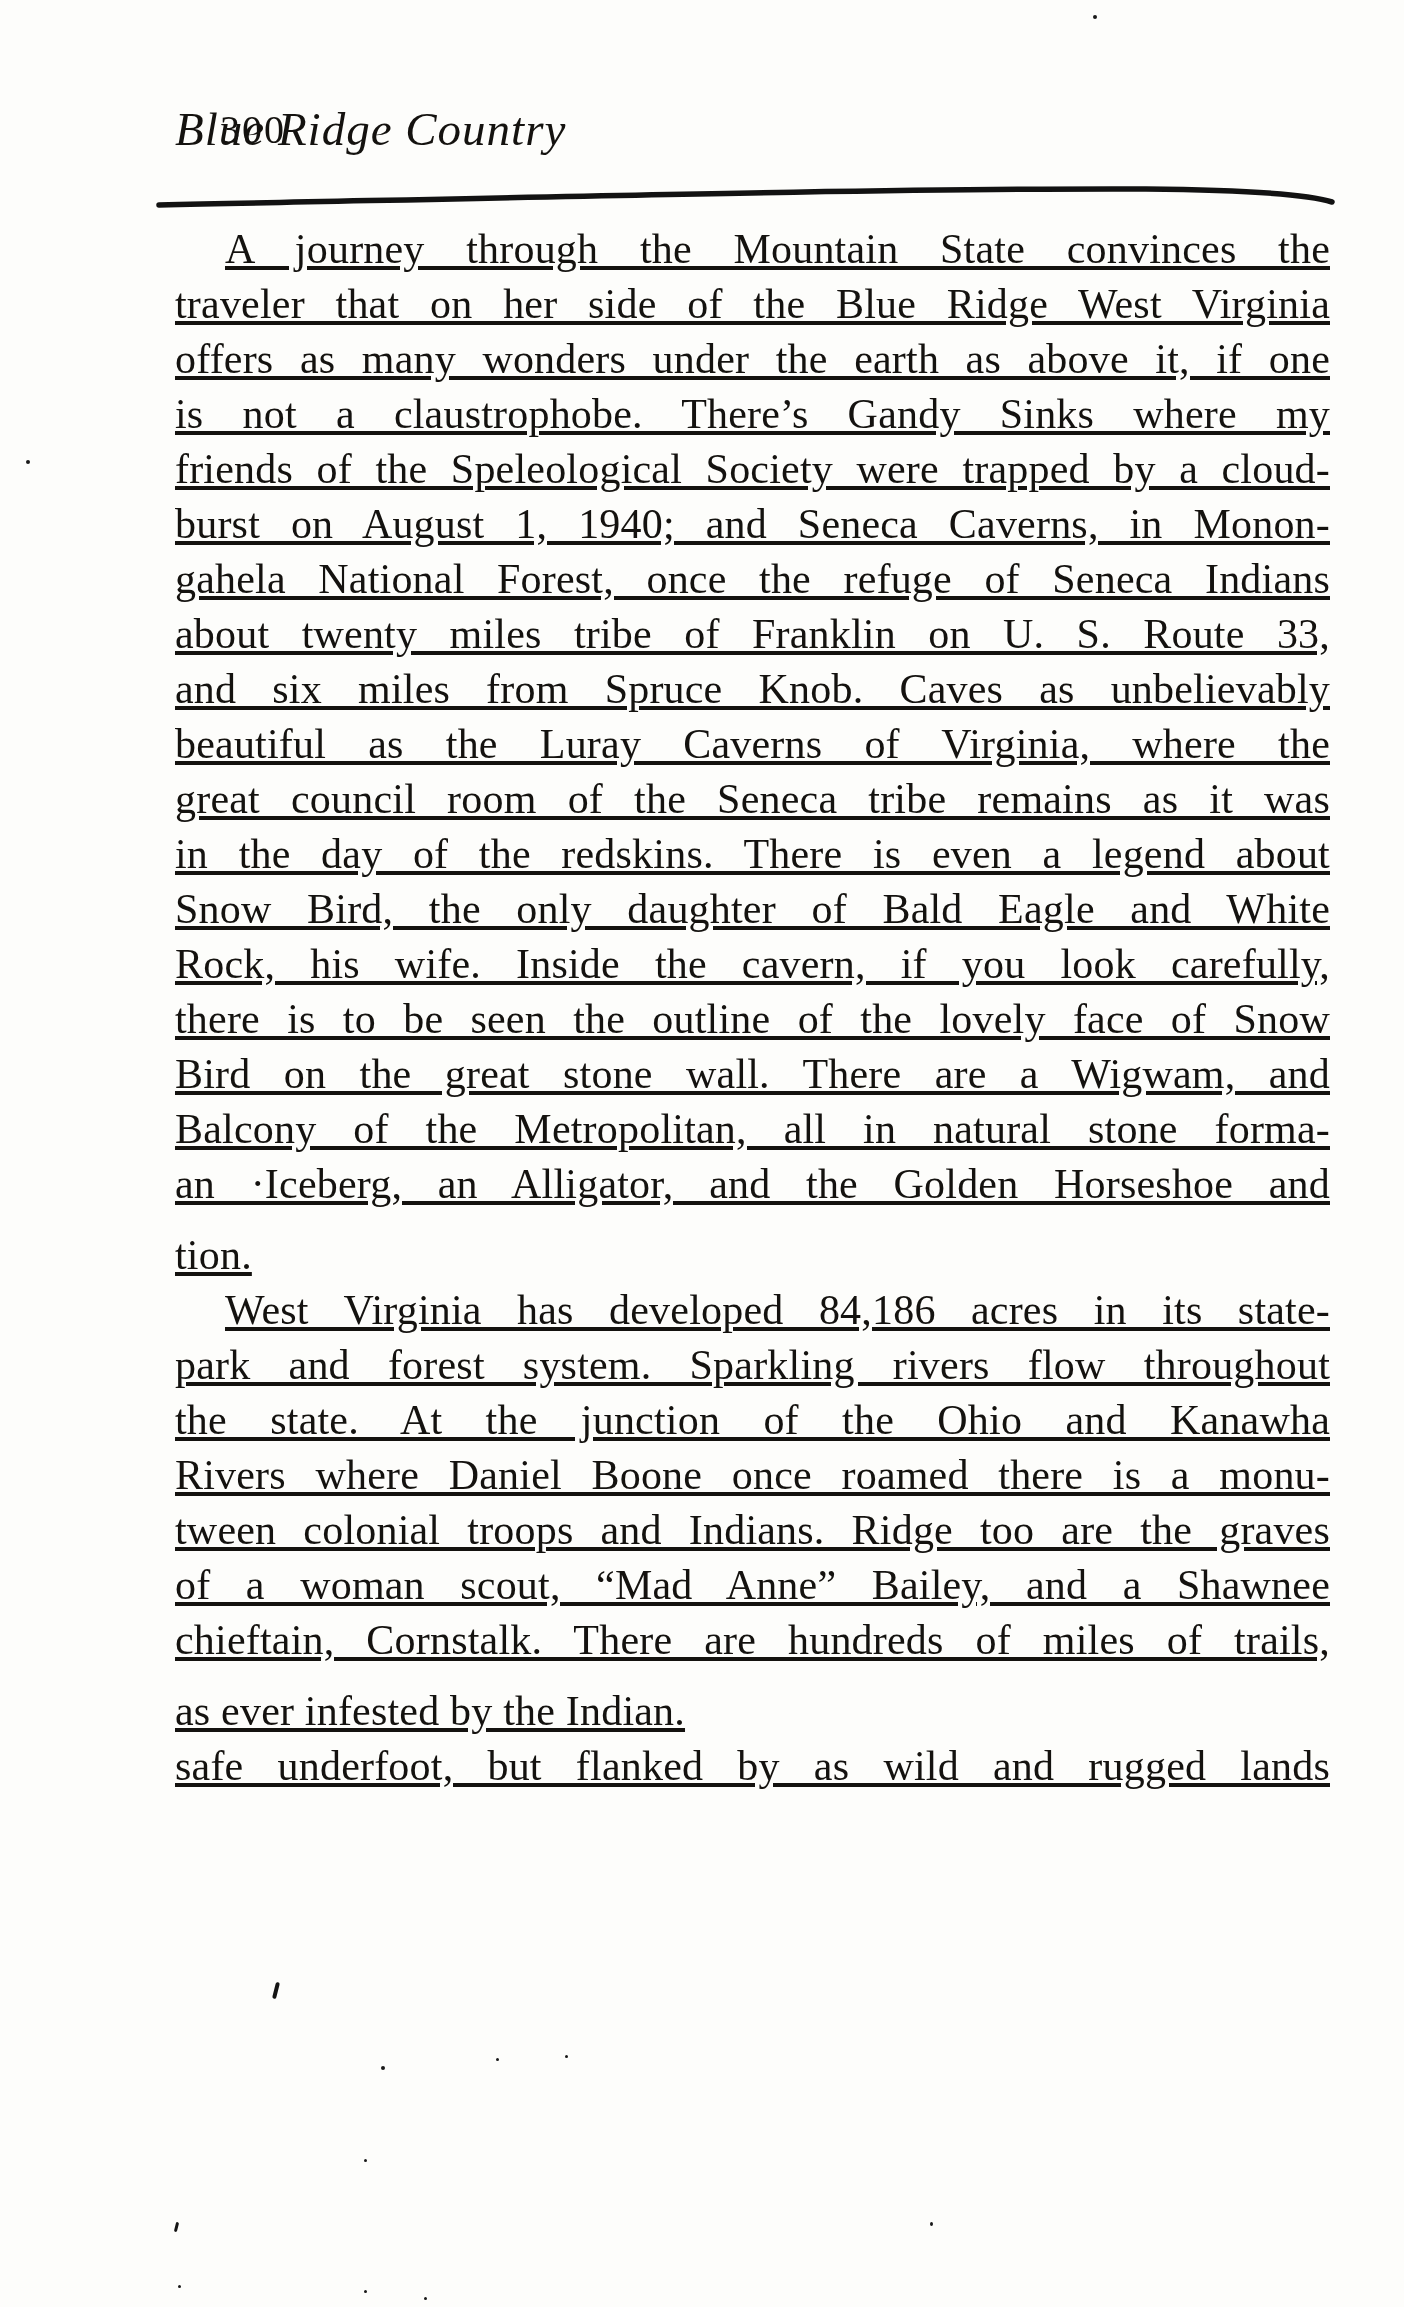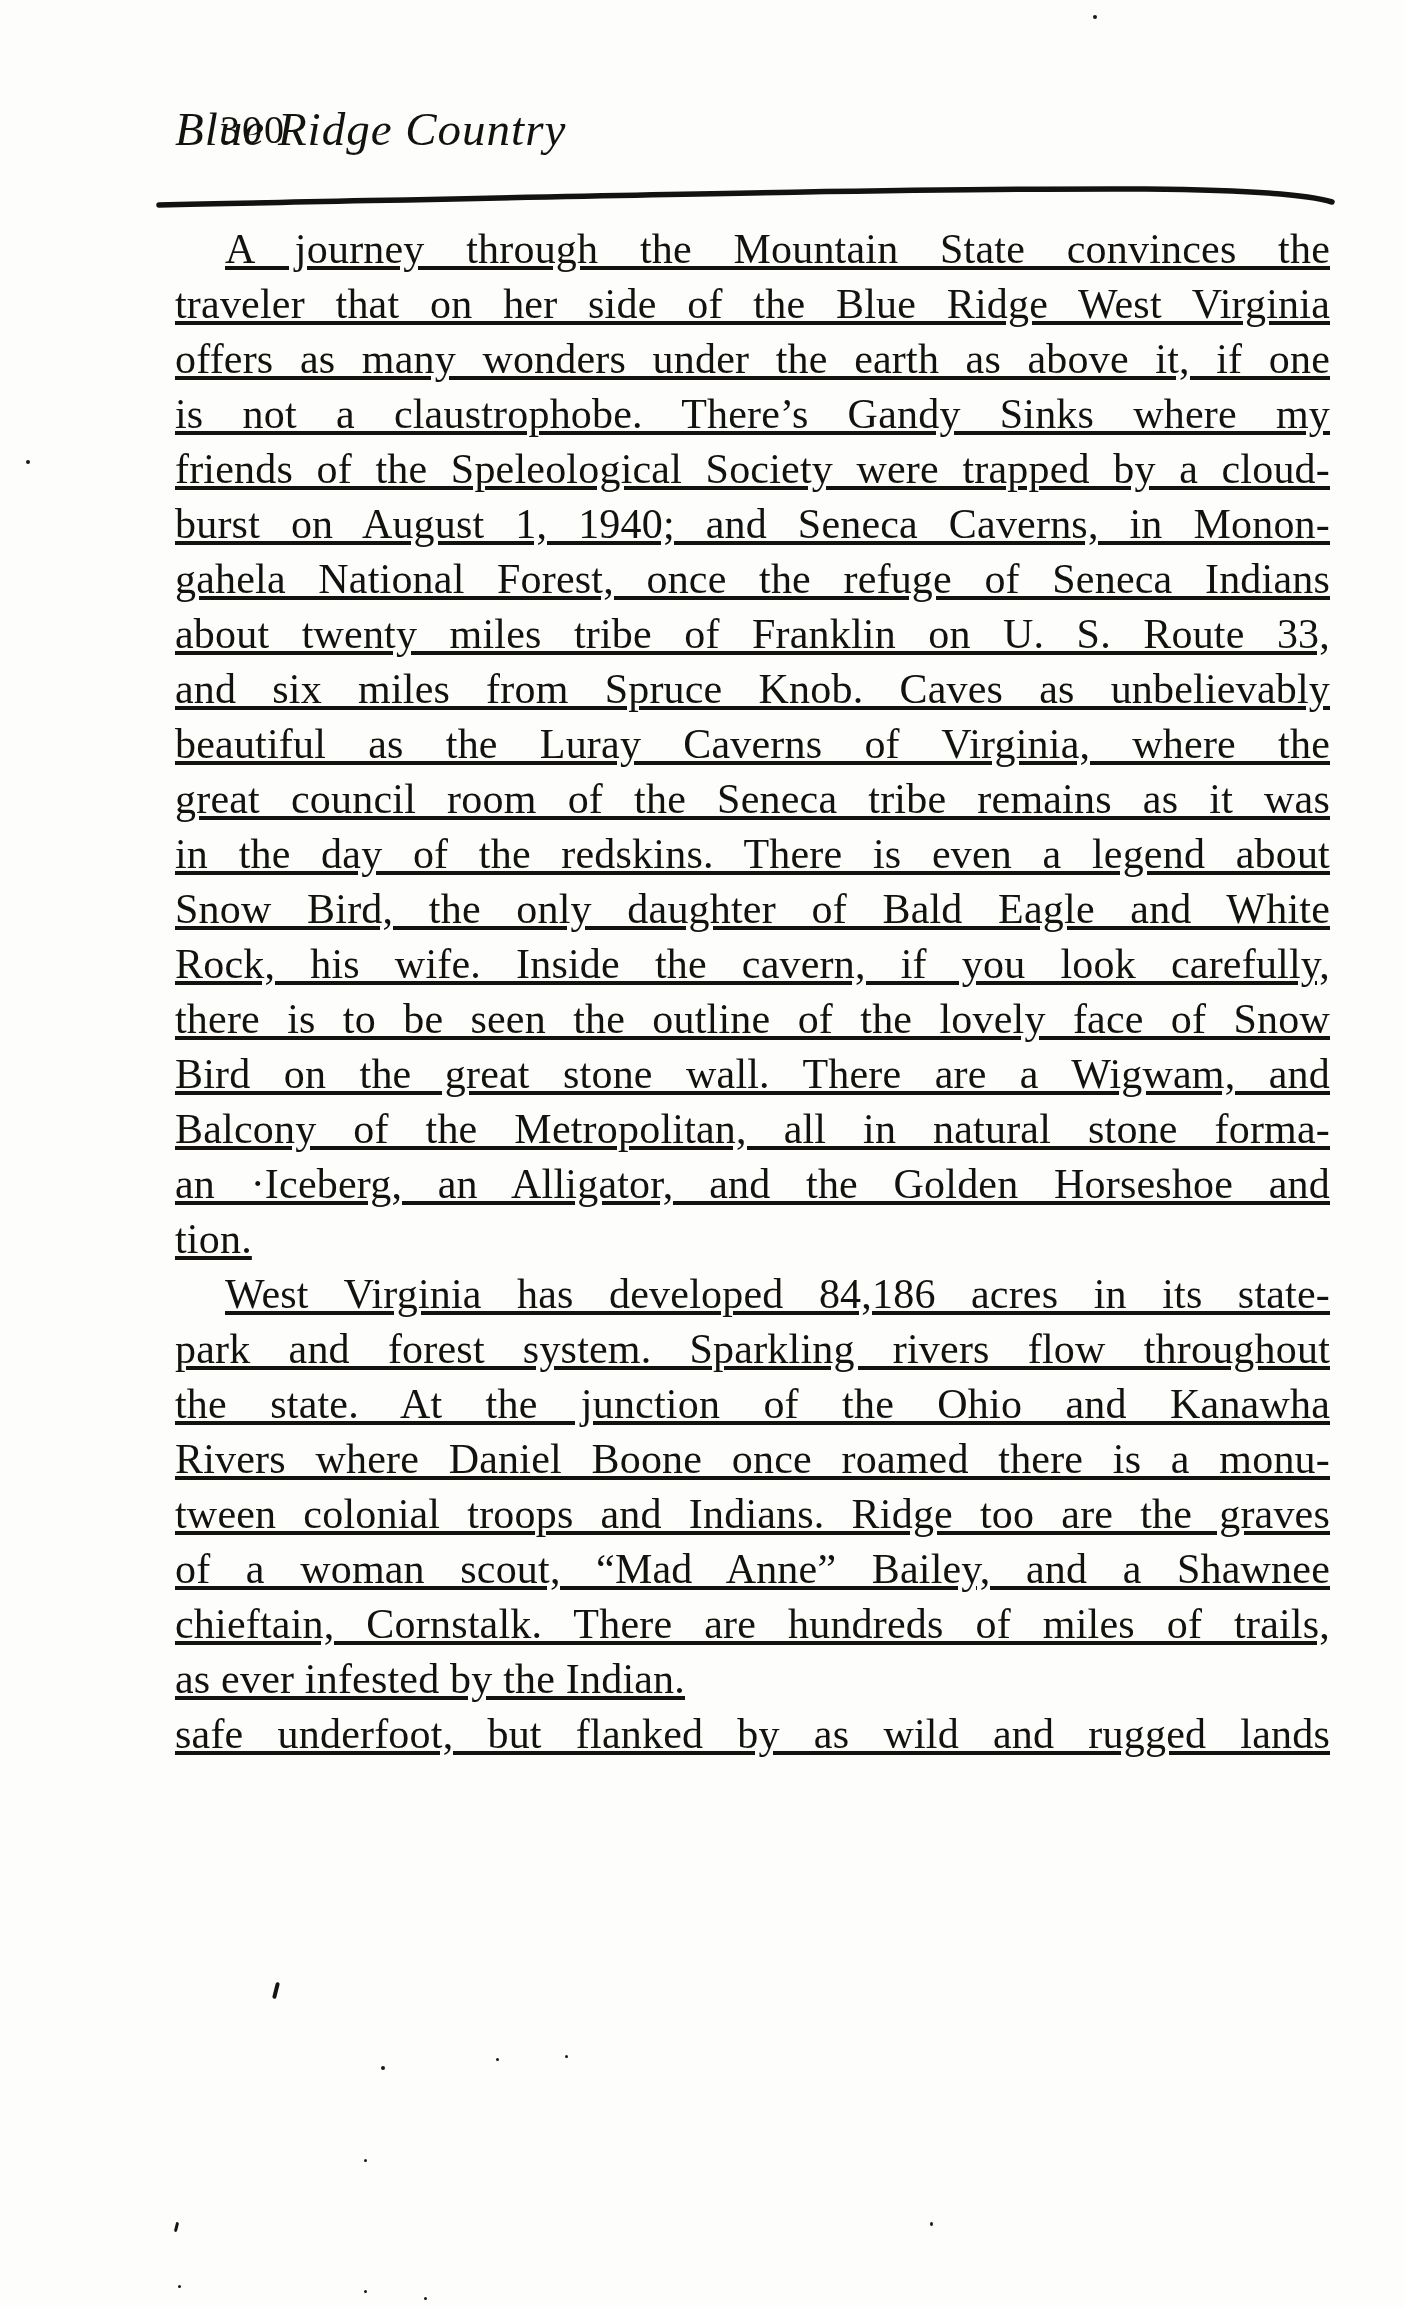--- a/index.html
+++ b/index.html
@@ -51,21 +51,21 @@
     letter-spacing: 0.2px;
     text-decoration: underline;
   }
   .line {
     height: 55px;
     text-align: justify;
     text-align-last: justify;
     overflow: visible;
   }
   .line.indent { text-indent: 50px; }
-  .line.last   { text-align-last: left; }
+  .line.last   { text-align-last: left; margin-top: 16px; }
   .speck {
     position: absolute;
     background: #191919;
     border-radius: 50%;
   }
   .slash {
     position: absolute;
     background: #141414;
     border-radius: 2px;
     transform: rotate(14deg);

